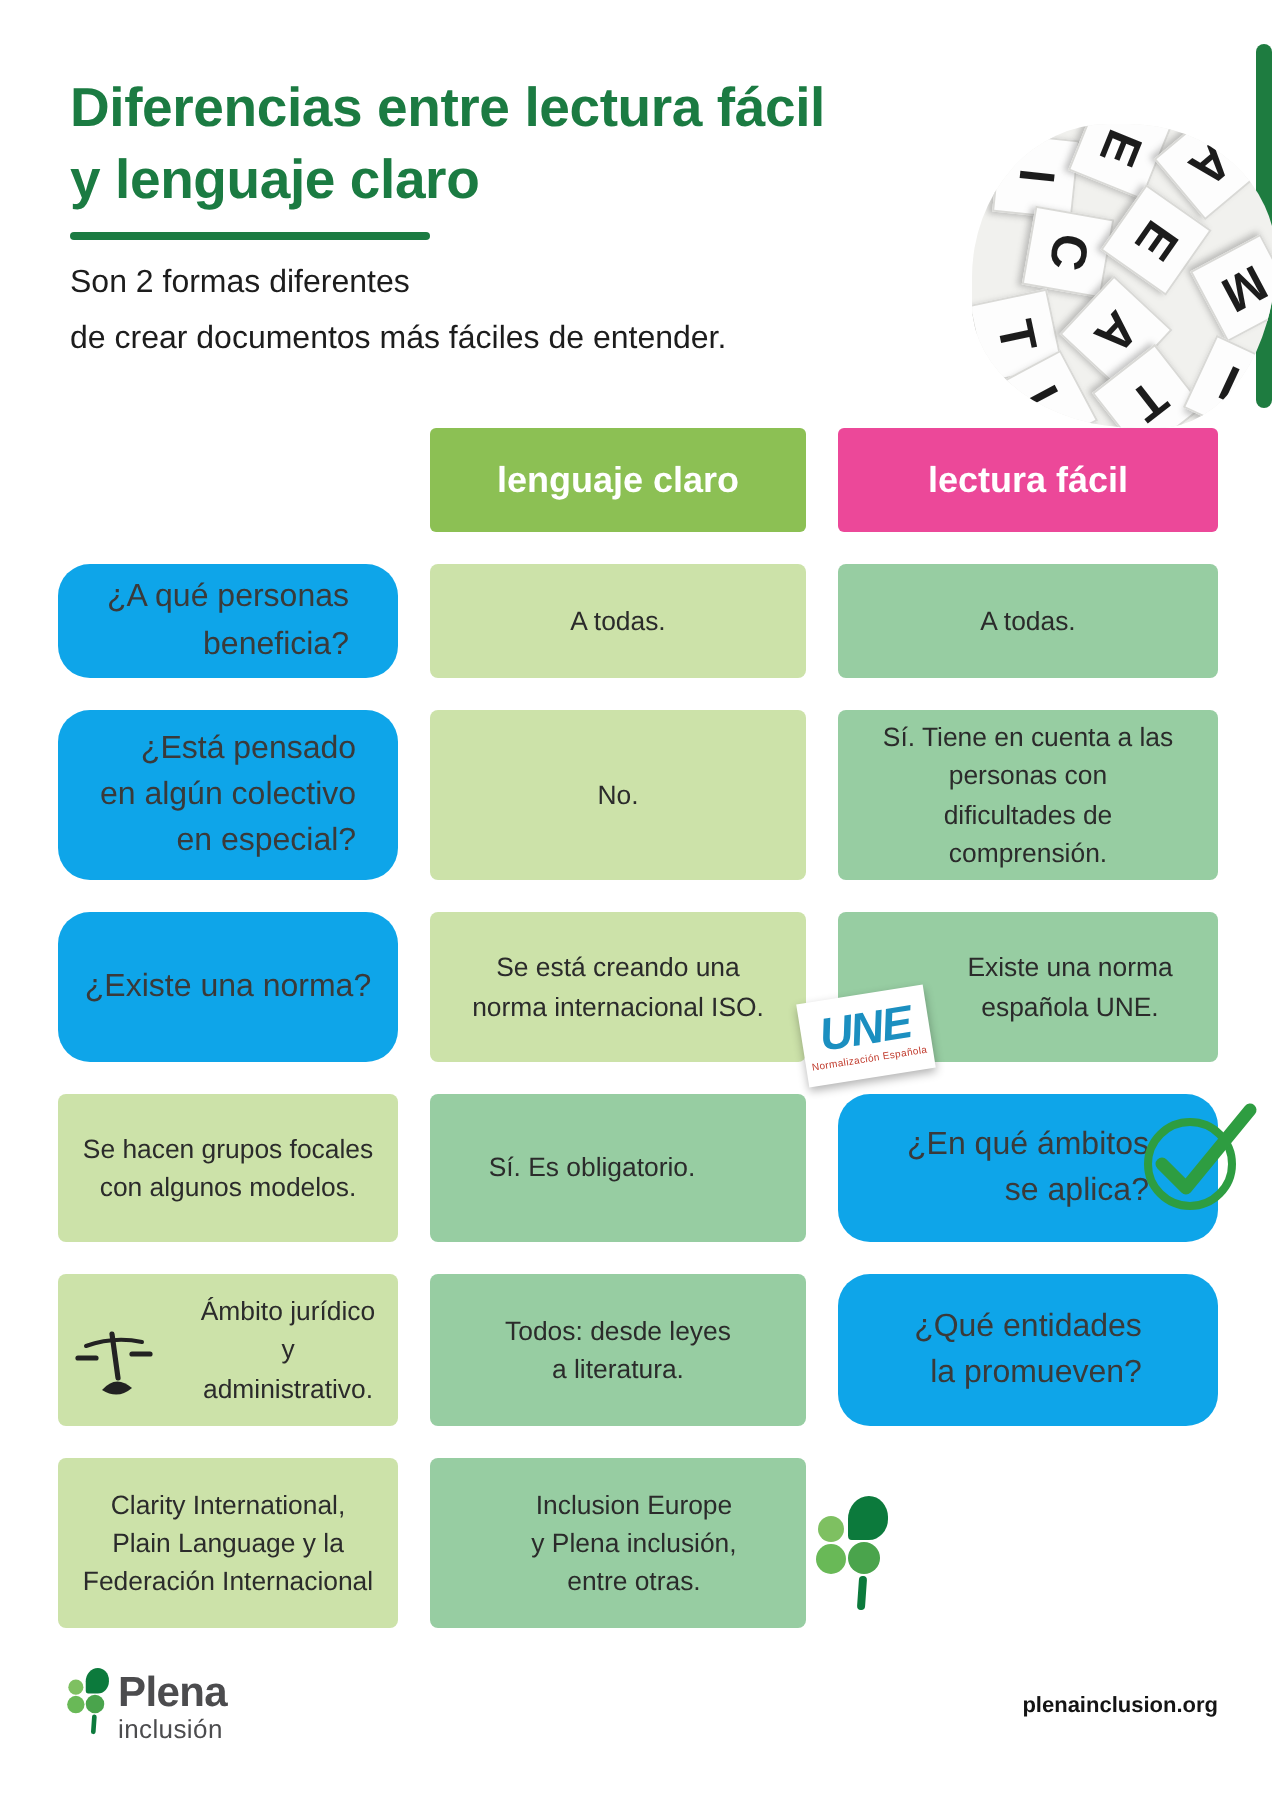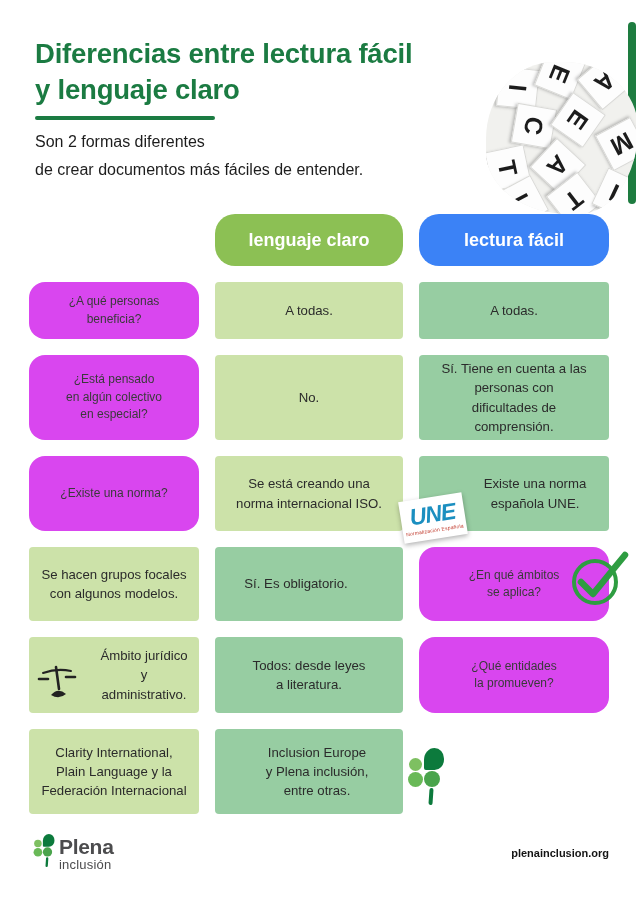--- a/index.html
+++ b/index.html
@@ -24,26 +24,26 @@
   .tile { position:absolute; width:40px; height:40px; background:#fdfdfd;
     border:1px solid #d9d9d6; box-shadow:1px 2px 3px rgba(90,90,90,0.35);
     display:flex; align-items:center; justify-content:center;
     font-size:25px; font-weight:bold; color:#1c1c1c; }
 
   
   .grid { position:absolute; left:29px; top:214px; width:580px;
     display:grid; grid-template-columns:170px 188px 190px;
     grid-template-rows:52px 57px 85px 75px 74px 76px 85px;
     column-gap:16px; row-gap:16px; }
-  .hdr { border-radius:20px; display:flex; align-items:center; justify-content:center;
+  .hdr { border-radius:3px; display:flex; align-items:center; justify-content:center;
     color:#ffffff; font-size:18px; font-weight:bold; }
   .hdr.lc { background:#8cc054; }
-  .hdr.lf { background:#3b82f6; }
-  .qbox { background:#d946ef; border-radius:16px; display:flex; align-items:center; justify-content:center;
-    text-align:center; color:#3a3a3a; font-size:12px; line-height:1.45; white-space:pre-line; padding:4px 8px; }
+  .hdr.lf { background:#ec4899; }
+  .qbox { background:#0ea5e9; border-radius:16px; display:flex; align-items:center; justify-content:center;
+    text-align:right; color:#3a3a3a; font-size:16px; line-height:1.45; white-space:pre-line; padding:4px 8px; }
   .cell { border-radius:4px; display:flex; align-items:center; justify-content:center;
     text-align:center; color:#2b2b2b; font-size:13.2px; line-height:1.45; white-space:pre-line; padding:6px 10px; }
   .cell.lc { background:#cce2a9; }
   .cell.lf { background:#97cda2; }
   .cell.pad-une { padding-left:52px; }
   .cell.pad-check { padding-right:36px; }
   .cell.pad-clover { padding-left:26px; }
   .cell.icon-cell { position:relative; padding-left:70px; text-align:center; }
   .scales { position:absolute; left:8px; top:6px; width:40px; height:40px; }
   .cell-text { white-space:pre-line; }

